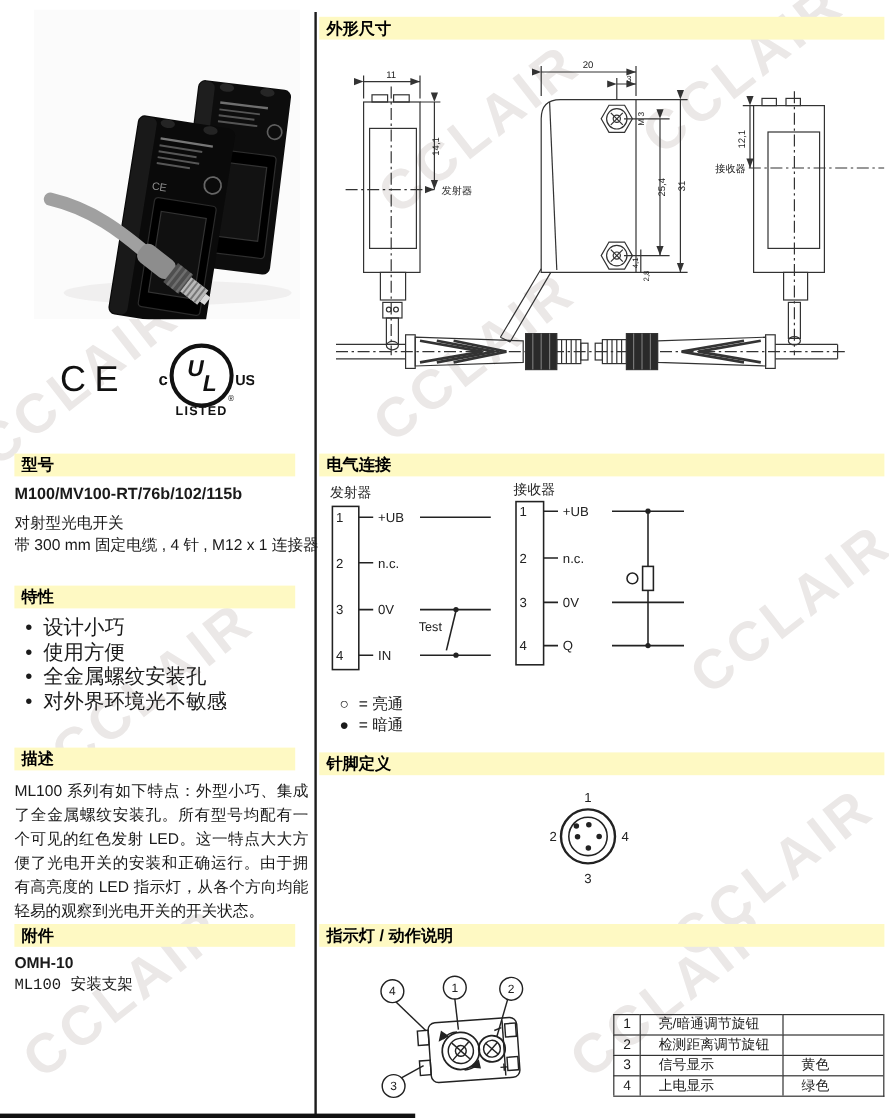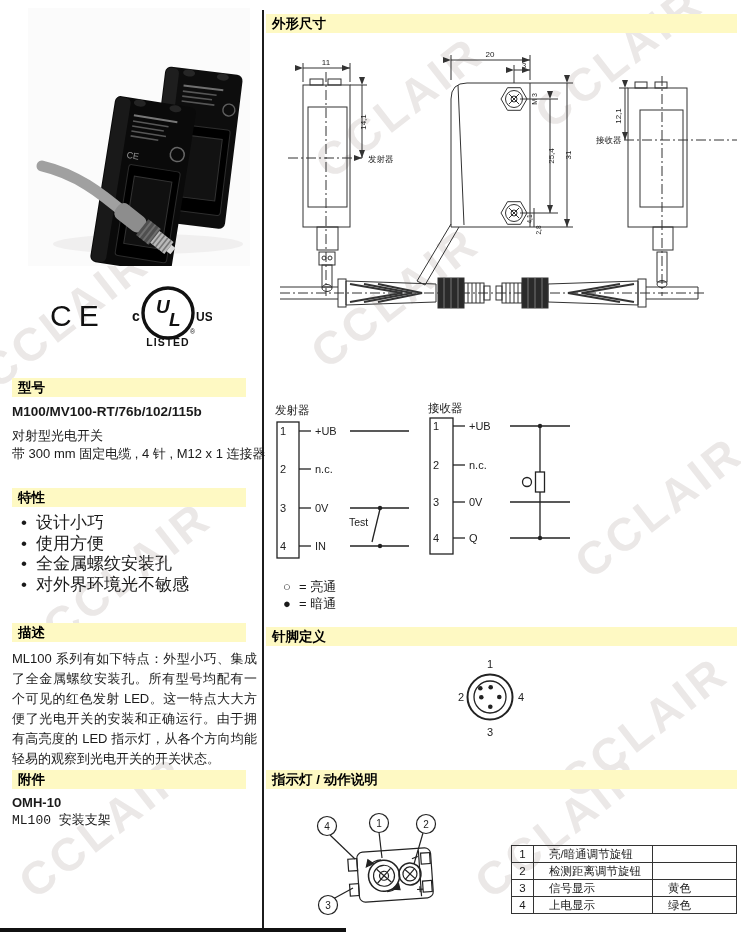--- a/index.html
+++ b/index.html
@@ -255,20 +255,21 @@
       <text transform="rotate(-90 271 61)" x="271" y="61" text-anchor="middle" font-size="7">M 3</text>
       <text transform="rotate(-90 288 118)" x="288" y="118" text-anchor="middle">25,4</text>
       <text transform="rotate(-90 305 117)" x="305" y="117" text-anchor="middle">31</text>
       <text transform="rotate(-90 266 181)" x="266" y="181" text-anchor="middle" font-size="6.5">4,1</text>
       <text transform="rotate(-90 275 192)" x="275" y="192" text-anchor="middle" font-size="6.5">2,8</text>
       <text transform="rotate(-90 355 78)" x="355" y="78" text-anchor="middle">12,1</text>
       <text x="330" y="105" font-size="8.5">接收器</text>
     </g>
   </svg>
 
+  <div class="hdr hdrR" style="top:378px;">电气连接</div>
 
   <svg style="left:266px;top:402px;" width="470" height="175" viewBox="0 0 470 175">
     <g stroke="#222" stroke-width="1.3" fill="none">
 
       <rect x="11" y="20" width="22" height="136"></rect>
       <line x1="33" y1="29" x2="45" y2="29"></line>
         <line x1="33" y1="67" x2="45" y2="67"></line>
       <line x1="33" y1="106" x2="45" y2="106"></line>
         <line x1="33" y1="144" x2="45" y2="144"></line>
       <line x1="84" y1="29" x2="143" y2="29"></line>

